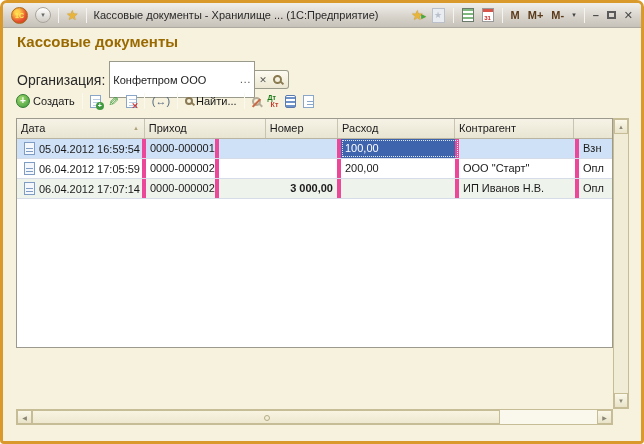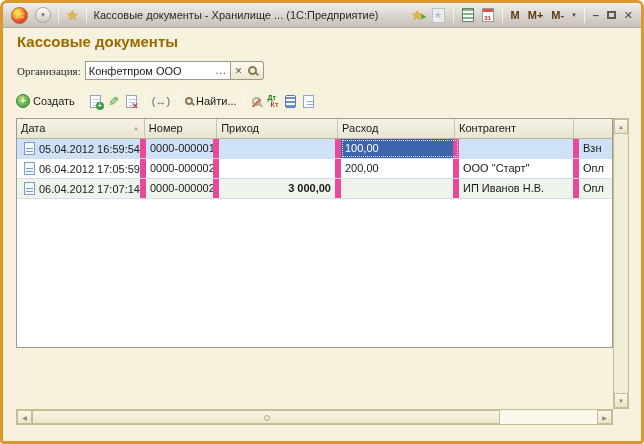--- a/index.html
+++ b/index.html
@@ -33,22 +33,22 @@
   .mem-btn { font-weight:bold; font-size:11px; color:#5a3a1a; }
   .win-btn { color:#4a4a4a; font-weight:bold; font-size:11px; }
   .max-square { width:9px; height:8px; border:2px solid #5a5a5a; display:inline-block; }
 
   
   .content { position:relative; flex:1; background:#f6f2dd; }
 
   .page-title { position:absolute; top:5px; left:14px; font-size:15px; font-weight:bold; color:#9a6a00; }
 
   .org-row { position:absolute; top:33px; left:14px; display:flex; align-items:center; }
-  .org-label { font-size:11px; color:#2a2a2a; margin-right:4px;font-family:Liberation Serif, serif; }
-  .org-field { width:146px; height:19px; background:#fff; border:1px solid #9a9a8a; display:flex; align-items:center; padding-left:3px; }
+  .org-label { font-size:14px; color:#2a2a2a; margin-right:4px; }
+  .org-field { width:146px; height:37px; background:#fff; border:1px solid #9a9a8a; display:flex; align-items:center; padding-left:3px; }
   .org-text { flex:1; font-size:11px; white-space:nowrap; overflow:hidden; }
   .dots-btn { font-size:10px; color:#444; padding:0 3px; letter-spacing:1px; }
   .field-btns { height:19px; display:flex; align-items:center; border:1px solid #9a9a8a; border-left:none;
                 border-radius:0 3px 3px 0; background:linear-gradient(#fdfbf0,#ece7d2); }
   .clear-x { font-size:9px; color:#555; padding:0 4px; }
   .mag { position:relative; width:9px; height:9px; border:2px solid #8a7a50; border-radius:50%; display:inline-block; margin:0 6px 0 2px; }
   .mag::after { content:""; position:absolute; width:4px; height:2px; background:#8a7a50; transform:rotate(45deg); right:-4px; bottom:-2px; }
 
   .toolbar { position:absolute; top:61px; left:13px; right:13px; height:24px; display:flex; align-items:center; gap:7px; }
   .t-sep { width:1px; height:16px; background:#c4bfad; border-right:1px solid #fbf9ef; }
@@ -79,21 +79,21 @@
 
   
   .list { position:absolute; left:13px; top:90px; width:597px; height:230px; background:#fff; border:1px solid #9c9a8e;
           display:flex; flex-direction:column; overflow:hidden; }
   .hrow { display:flex; height:20px; flex:0 0 20px; background:linear-gradient(#f6f3e6,#e9e5d3); border-bottom:1px solid #b9b4a2; }
   .hcell { padding:3px 0 0 4px; border-right:1px solid #c9c4b2; font-size:11px; color:#1a1a1a; white-space:nowrap; overflow:hidden; position:relative; }
   .sort-ic { position:absolute; right:5px; top:6px; font-size:6px; color:#b0a27a; }
   .row { display:flex; height:20px; flex:0 0 20px; border-bottom:1px solid #d6dde8; background:#fff; }
   .row.sel { background:#cfe1f7; }
   .row.alt { background:#eef3ec; }
-  .cell { padding:3px 4px 0 4px; border-right:6px solid #ec4899; font-size:11px; white-space:nowrap; overflow:hidden; }
+  .cell { padding:3px 4px 0 4px; border-right:4px solid #ec4899; font-size:11px; white-space:nowrap; overflow:hidden; }
   .cw1 { width:129px; display:flex; align-items:center; gap:4px; padding-top:0; }
   .cw2 { width:73px; }  .cw3 { width:122px; text-align:right;font-weight:bold; }
   .cw4 { width:118px; text-align:left; }  .cw5 { width:120px; }  .cw6 { flex:1; border-right:none; }
   .hw1 { width:129px; } .hw2 { width:73px; } .hw3 { width:122px; } .hw4 { width:118px; } .hw5 { width:120px; } .hw6 { flex:1; border-right:none;margin-left:34px; }
   .cell.selcell { background:#3e64ae; color:#fff; outline:1px dotted #dce8fa; outline-offset:-2px; }
   .rowdoc { width:11px; height:13px; flex:0 0 11px; margin-left:3px; background:#f4f7fb; border:1px solid #7f9cc4;
             background-image:repeating-linear-gradient(0deg,transparent 0 2px,#7f9cc4 2px 3px); background-size:7px 8px; background-position:1px 3px; background-repeat:no-repeat; }
   .filler { flex:1; background:#fff; }
 
   
@@ -192,22 +192,22 @@
       <span class="list-icon"></span>
       <span class="doclist-icon"></span>
     </div>
 
     <div class="list">
       <div class="hrow">
         <div class="hcell hw1">
           <span>Дата</span>
           <span class="sort-ic">▲</span>
         </div>
+        <div class="hcell hw3">Приход</div>
         <div class="hcell hw2">Номер</div>
-        <div class="hcell hw3">Приход</div>
         <div class="hcell hw4">Расход</div>
         <div class="hcell hw5">Контрагент</div>
         <div class="hcell hw6">Вид</div>
       </div>
 
       <div class="row sel">
         <div class="cell cw1">
           <span class="rowdoc"></span>
           <span>05.04.2012 16:59:54</span>
         </div>

